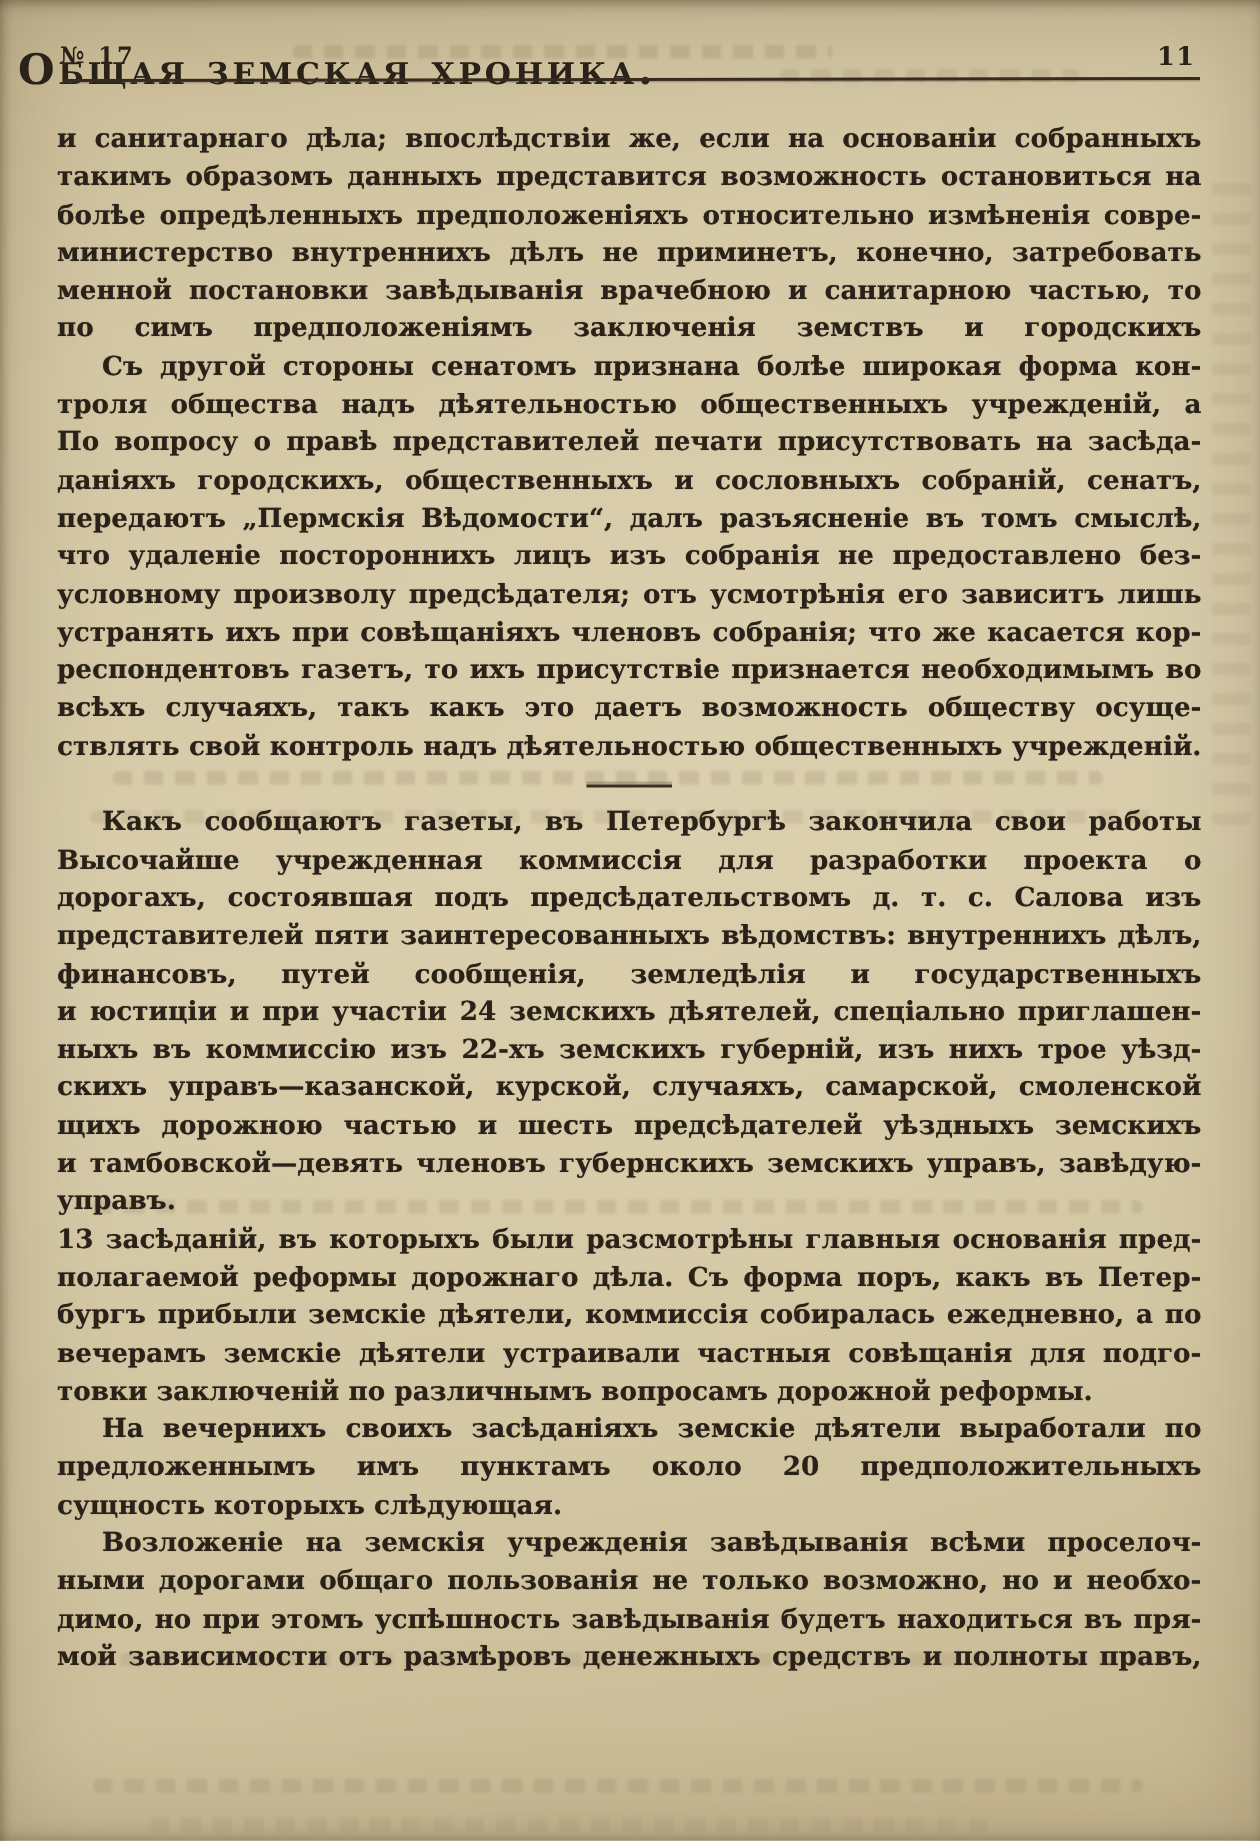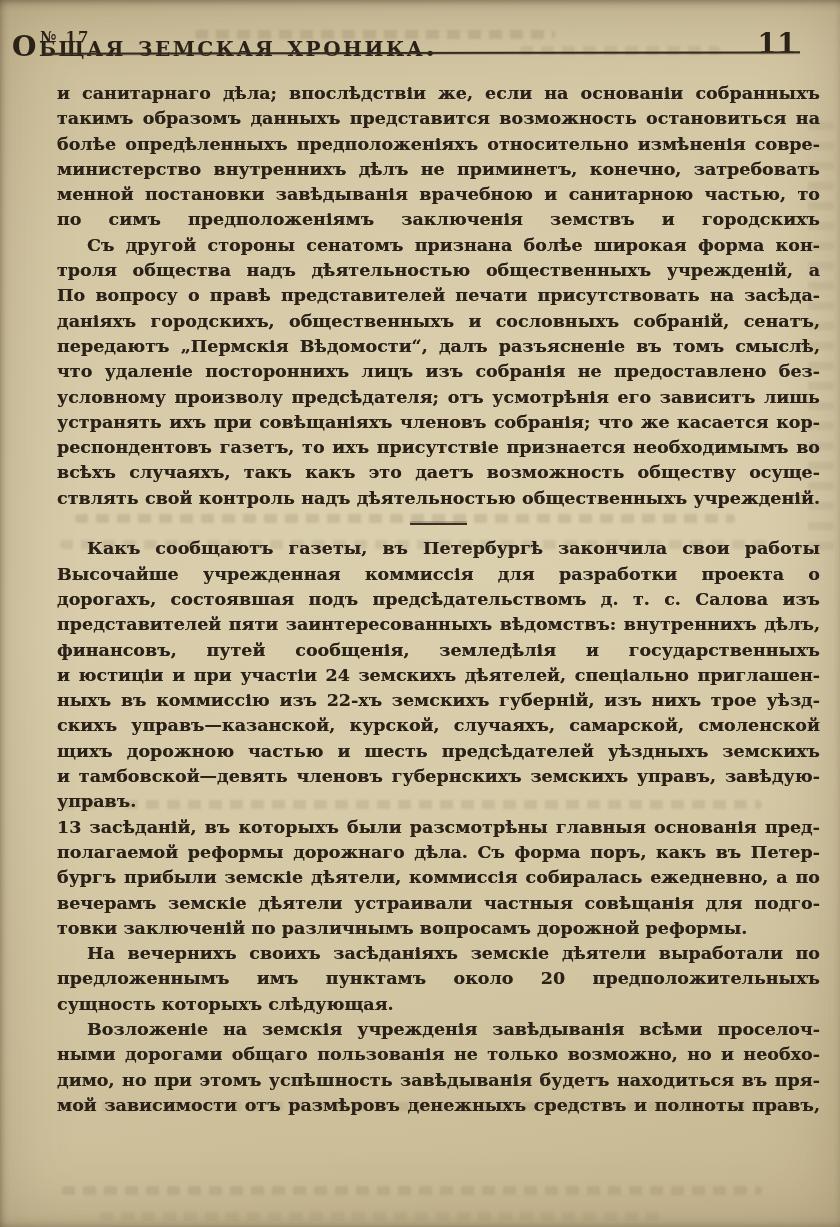--- a/index.html
+++ b/index.html
@@ -12,26 +12,26 @@
     box-shadow:inset 0 0 70px rgba(92,72,42,.28), inset 0 7px 10px -6px rgba(60,45,25,.55),
                inset 0 -6px 12px -6px rgba(60,45,25,.35), inset 6px 0 10px -6px rgba(60,45,25,.4);
     color:#2a2118;
   }
   .page{position:absolute;inset:0;}
 
   
   .hdr-issue{position:absolute;left:40px;top:28px;font-size:15px;font-weight:bold;letter-spacing:2px;}
   .hdr-title{position:absolute;left:12px;right:0;top:30px;
     font-size:28px;font-weight:bold;font-variant:small-caps;letter-spacing:2.5px;}
-  .hdr-page{position:absolute;right:43px;top:28px;font-size:27px;font-weight:bold;letter-spacing:1px;}
+  .hdr-page{position:absolute;right:43px;top:28px;font-size:17px;font-weight:bold;letter-spacing:1px;}
   .hdr-rule{position:absolute;left:42px;top:52px;width:758px;height:2px;background:#352b1f;
     box-shadow:0 1px 0 rgba(53,43,31,.25);transform:rotate(-0.1deg);}
 
   
-  .article{position:absolute;left:38px;top:81px;width:763px;margin-left:19px;}
+  .article{position:absolute;left:38px;top:81px;width:763px;}
   .line{
     height:25.3px;line-height:25.3px;font-size:17.5px;font-weight:bold;
     text-align:justify;overflow:hidden;white-space:nowrap;
     text-shadow:0 0 .6px rgba(42,33,24,.55);
   }
   .line.fill{text-align-last:justify;white-space:normal;}
   .line.indent{text-indent:30px;}
   .divider-row{height:25.3px;display:flex;align-items:center;justify-content:center;}
   .divider-line{display:block;width:57px;height:2px;background:#3a2f22;box-shadow:0 -2px 0 rgba(58,47,34,.25);}
 

